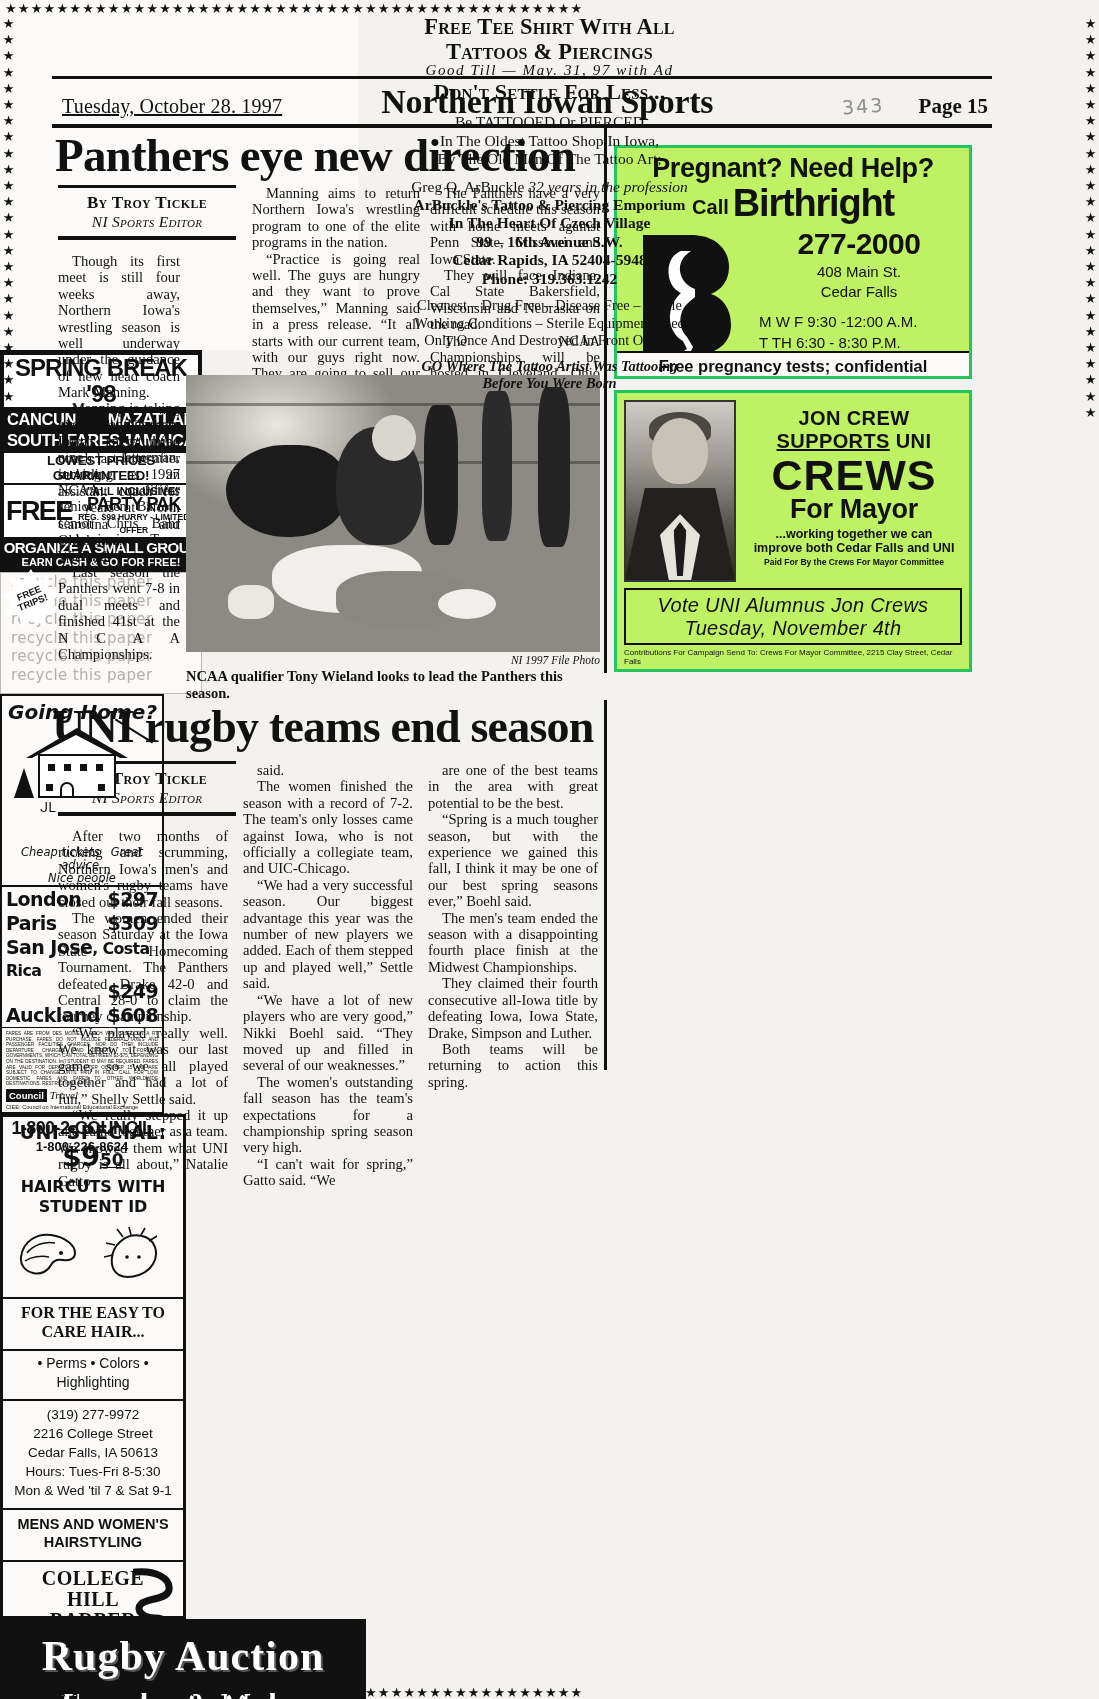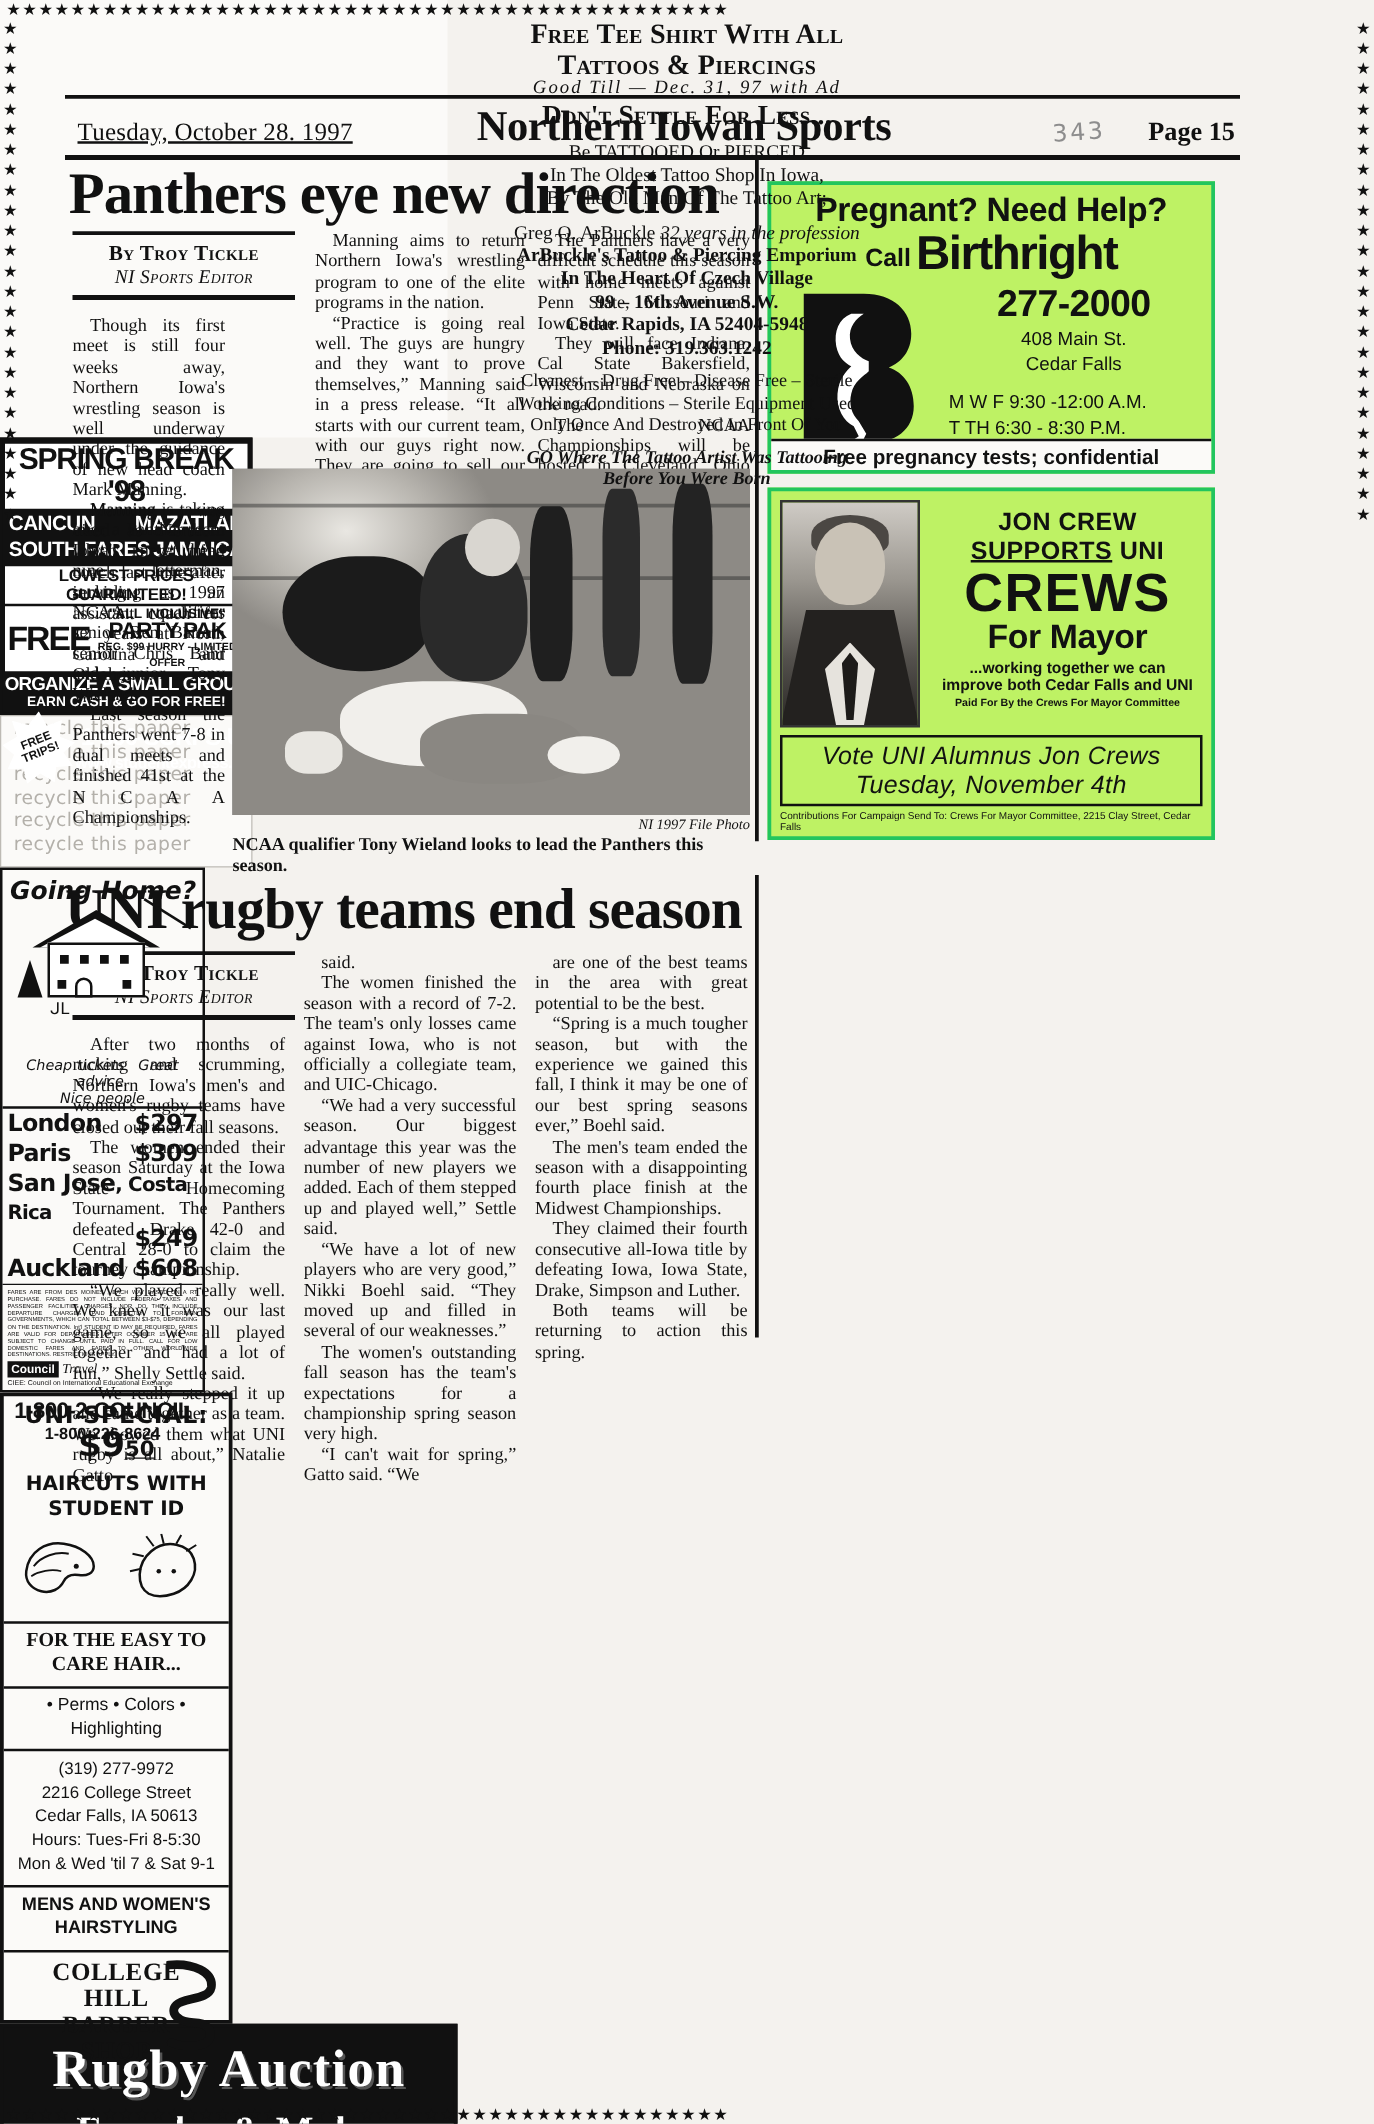--- a/index.html
+++ b/index.html
@@ -340,21 +340,21 @@
   </div>
 
   <div id="ad-tattoo">
     <div class="stars h" style="top:2px;">★★★★★★★★★★★★★★★★★★★★★★★★★★★★★★★★★★★★★★★★★★★★★</div>
     <div class="stars h" style="bottom:0px;">★★★★★★★★★★★★★★★★★★★★★★★★★★★★★★★★★★★★★★★★★★★★★</div>
     <div class="stars v" style="left:2px;">★★★★★★★★★★★★★★★★★★★★★★★★★</div>
     <div class="stars v" style="right:2px;">★★★★★★★★★★★★★★★★★★★★★★★★★</div>
     <div class="tt-inner">
       <div class="tt-h1">Free Tee Shirt With All</div>
       <div class="tt-h2">Tattoos &amp; Piercings</div>
-      <div class="tt-good">Good Till — Dec. 31, 97 with Ad</div>
+      <div class="tt-good">Good Till — May. 31, 97 with Ad</div>
       <div class="tt-h3">Don't Settle For Less...</div>
       <div class="tt-p">
         <div>Be TATTOOED Or PIERCED</div>
         <div>In The Oldest Tattoo Shop In Iowa,</div>
         <div>By The Old Man Of The Tattoo Art;</div>
       </div>
       <div class="tt-greg"><span>Greg Q. ArBuckle </span><i>32 years in the profession</i></div>
       <div class="tt-b">ArBuckle's Tattoo &amp; Piercing Emporium</div>
       <div class="tt-b">In The Heart Of Czech Village</div>
       <div class="tt-b">99 – 16th Avenue S.W.</div>

